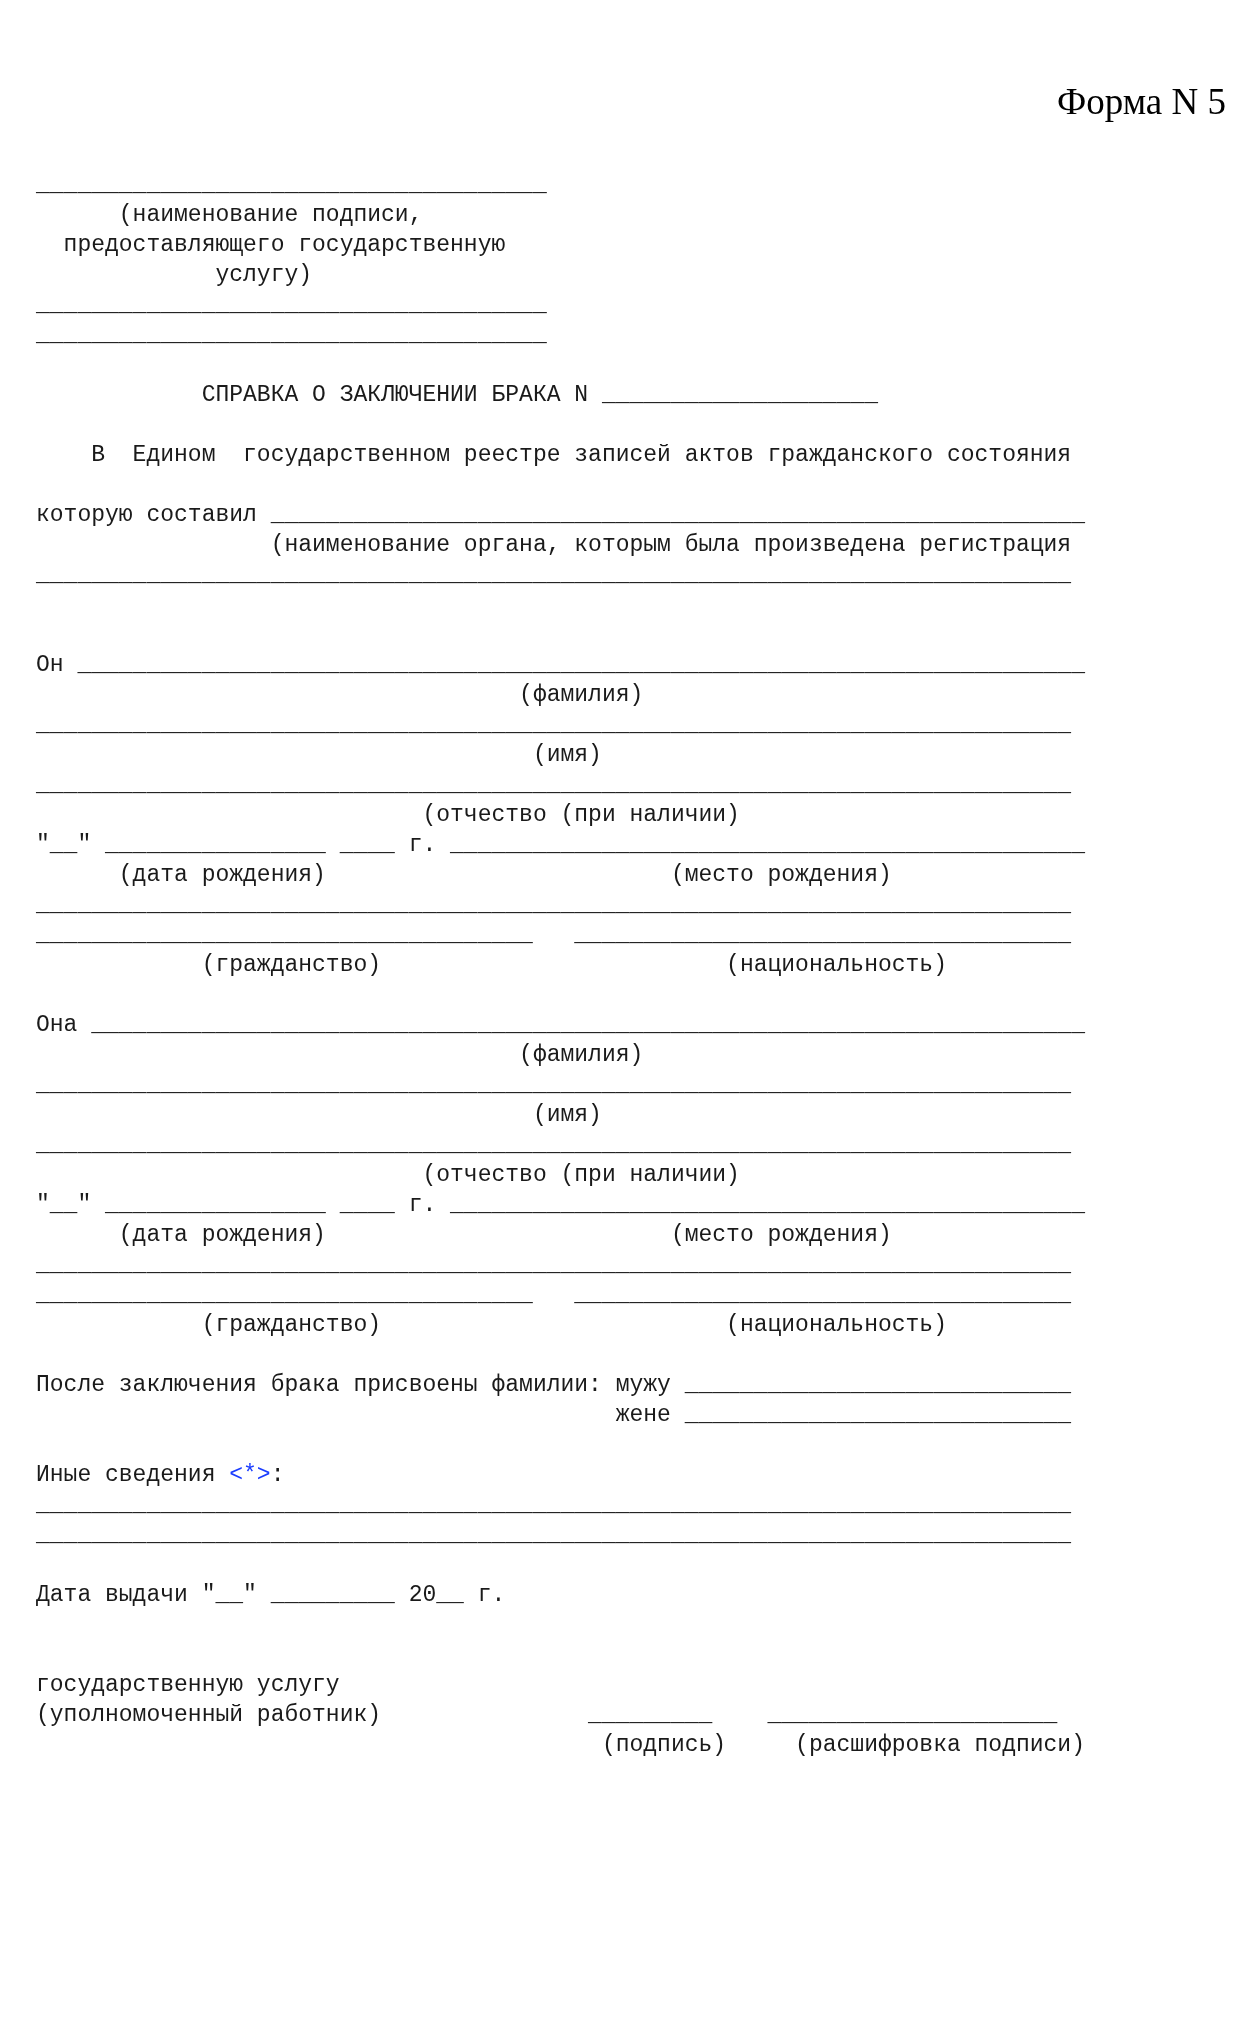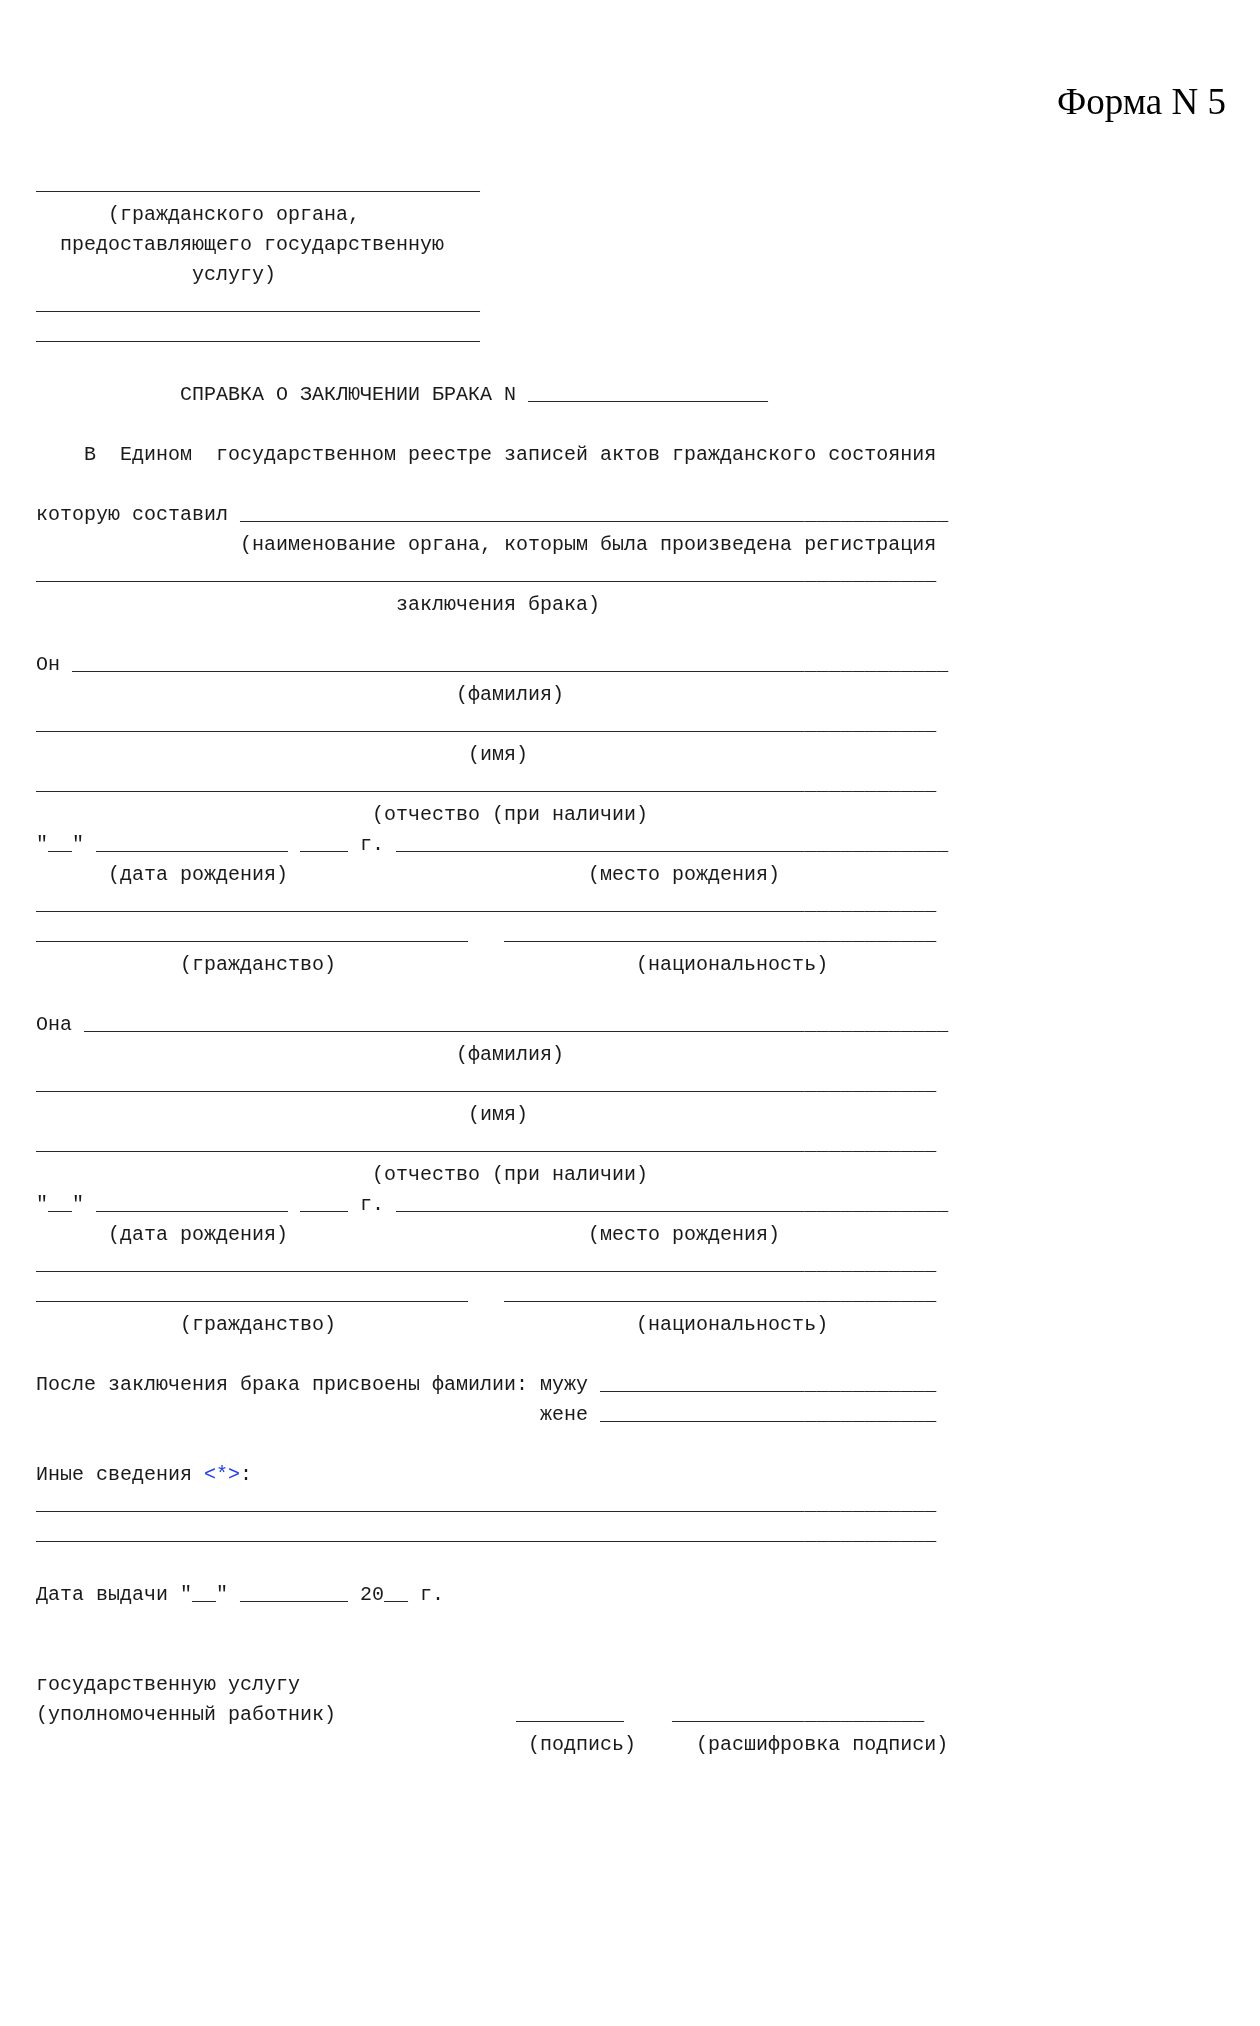--- a/index.html
+++ b/index.html
@@ -6,45 +6,44 @@
   body { width: 1260px; height: 2026px; position: relative; overflow: hidden; }
   .form-number {
     position: absolute; top: 78px; right: 34px;
     font-family: "Liberation Serif", "DejaVu Serif", serif;
     font-size: 37px; color: #000; line-height: 48px; white-space: nowrap; text-align: center;
   }
   .doc { position: absolute; left: 36px; top: 20px; width: 1200px; height: 1900px; }
   .row {
     position: absolute; left: 0; height: 30px;
     font-family: "Liberation Mono", "DejaVu Sans Mono", monospace;
-    font-size: 20px; line-height: 30px; color: #1a1a1a;
+    font-size: 23px; line-height: 30px; color: #1a1a1a;
     white-space: pre;
   }
   .ref { color: #1a3cff; }
 </style>
 </head>
 <body>
 
 <div class="form-number">Форма N 5</div>
 
 <div class="doc">
   <div class="row" style="top:150px">_____________________________________</div>
-  <div class="row" style="top:180px">      (гражданского органа,</div>
+  <div class="row" style="top:180px">      (наименование подписи,</div>
   <div class="row" style="top:210px">  предоставляющего государственную</div>
   <div class="row" style="top:240px">             услугу)</div>
   <div class="row" style="top:270px">_____________________________________</div>
   <div class="row" style="top:300px">_____________________________________</div>
 
   <div class="row" style="top:420px">    В  Едином  государственном реестре записей актов гражданского состояния</div>
 
   <div class="row" style="top:360px">            СПРАВКА О ЗАКЛЮЧЕНИИ БРАКА N ____________________</div>
   <div class="row" style="top:480px">которую составил ___________________________________________________________</div>
   <div class="row" style="top:510px">                 (наименование органа, которым была произведена регистрация</div>
   <div class="row" style="top:540px">___________________________________________________________________________</div>
-  <div class="row" style="top:570px">                              заключения брака)</div>
 
   <div class="row" style="top:630px">Он _________________________________________________________________________</div>
   <div class="row" style="top:660px">                                   (фамилия)</div>
   <div class="row" style="top:690px">___________________________________________________________________________</div>
   <div class="row" style="top:720px">                                    (имя)</div>
   <div class="row" style="top:750px">___________________________________________________________________________</div>
   <div class="row" style="top:780px">                            (отчество (при наличии)</div>
   <div class="row" style="top:810px">"__" ________________ ____ г. ______________________________________________</div>
   <div class="row" style="top:840px">      (дата рождения)                         (место рождения)</div>
   <div class="row" style="top:870px">___________________________________________________________________________</div>

